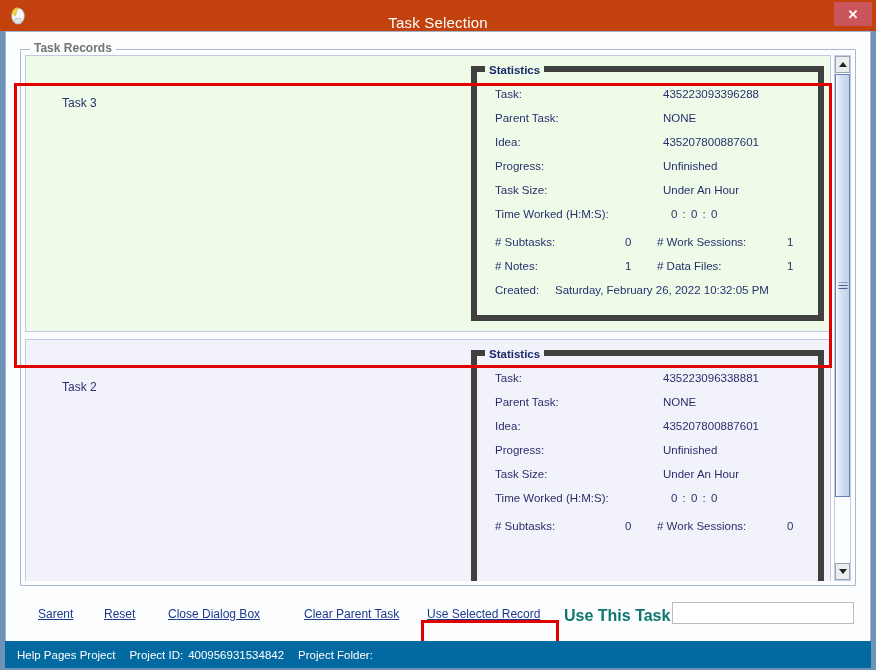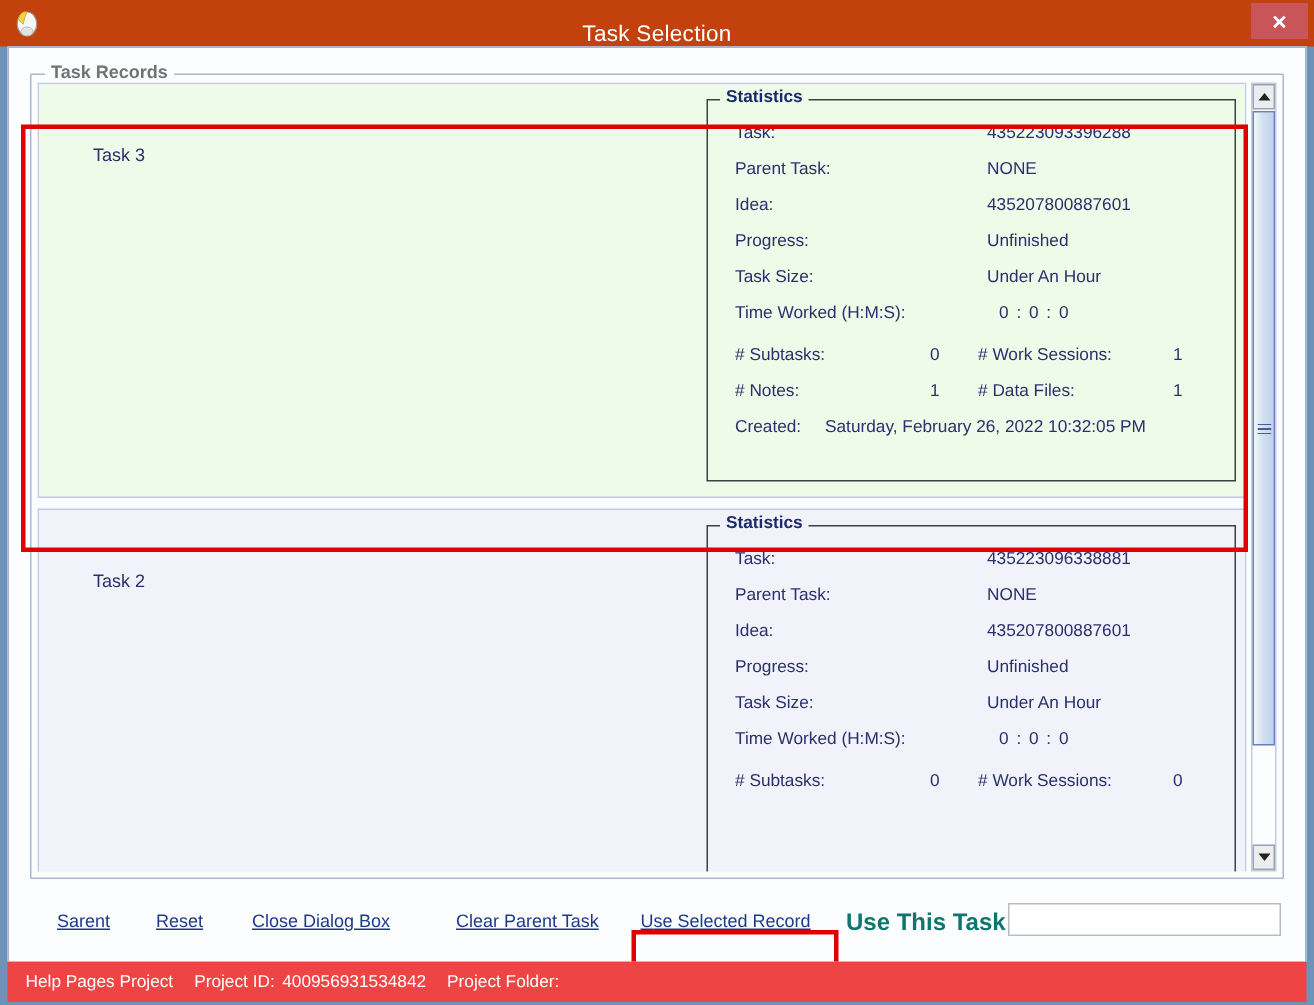--- a/index.html
+++ b/index.html
@@ -129,21 +129,21 @@
     top: 40px;
     font-size: 12px;
     color: #29306b;
   }
 
   
   .stats-box {
     position: relative;
     flex: 1 1 auto;
     margin: 10px 6px 10px 2px;
-    border: 1px solid #404040;
+    border: 6px solid #404040;
   }
   .stats-title {
     position: absolute;
     left: 8px;
     top: -8px;
     padding: 0 4px;
     font-size: 11.5px;
     font-weight: bold;
     color: #1b2a6b;
     white-space: nowrap;
@@ -289,21 +289,21 @@
     font-family: "Liberation Sans", sans-serif;
     font-size: 12px;
     padding: 0 4px;
     color: #222;
   }
 
   
   .statusbar {
     flex: 0 0 27px;
     margin: 0 5px 2px 5px;
-    background: #ef4444;
+    background: #0369a1;
     display: flex;
     align-items: center;
     color: #ffffff;
     font-size: 11.5px;
     white-space: nowrap;
   }
   .sb-item { margin-left: 14px; }
   .sb-item.first { margin-left: 12px; }
 </style>
 </head>

